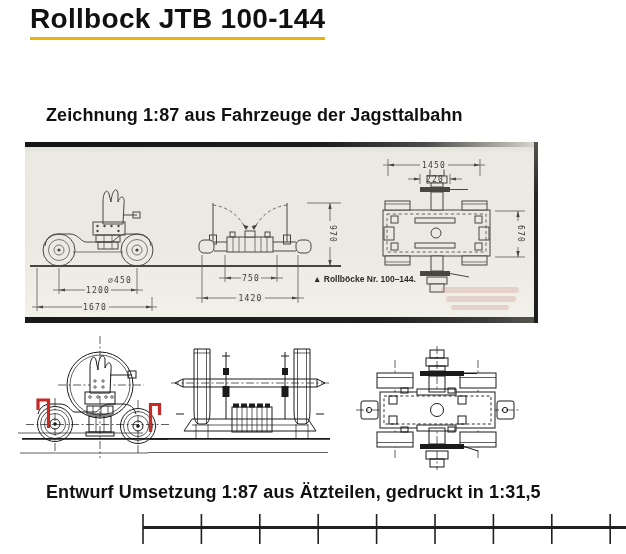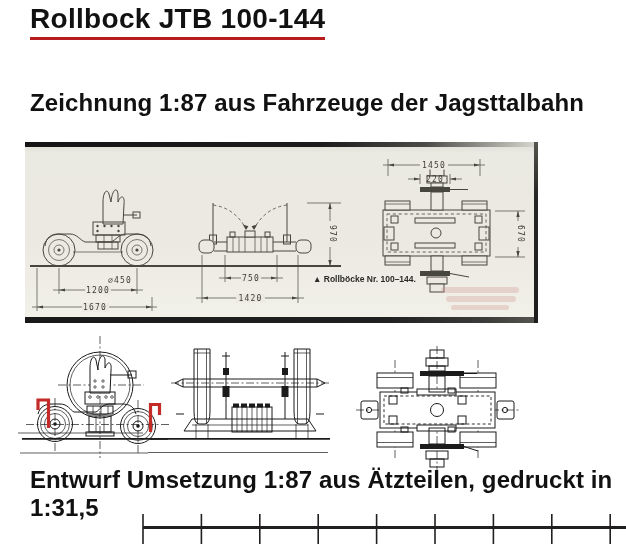--- a/index.html
+++ b/index.html
@@ -6,22 +6,22 @@
     --cad-line:#1b1b1b;
     --cad-red:#c42a28;
     --scan-paper:#ebe9e1;
     --scan-line:#48473f;
   }
   html,body{margin:0;padding:0;background:#fff;}
   body{width:626px;height:554px;position:relative;overflow:hidden;
        font-family:"Liberation Sans", sans-serif;color:#111;}
   .abs{position:absolute;}
   h1.title{left:30px;top:4px;margin:0;font-size:28px;font-weight:bold;letter-spacing:.3px;
-       display:inline-block;border-bottom:3px solid #b91c1c;padding-bottom:2px;line-height:1.1;}
-  h2.caption{margin:0;font-size:24px;font-weight:bold;letter-spacing:.1px;}
+       display:inline-block;border-bottom:3px solid #eab308;padding-bottom:2px;line-height:1.1;}
+  h2.caption{margin:16px;font-size:18px;font-weight:bold;letter-spacing:.1px;}
   .subtitle{left:30px;top:89px;}
   .footer-caption{left:30px;top:466px;}
   
   .scan{left:25px;top:142px;width:513px;height:181px;
         background:linear-gradient(180deg,#dcdbd3 0%,#ebeae2 6%,var(--scan-paper) 55%,#f2f1ea 100%);}
   .scan .b-top{left:0;top:0;width:100%;height:5px;
         background:linear-gradient(90deg,#151515 0%,#1c1c1c 58%,#4a4a48 78%,#b9b8b0 95%,#dad9d2 100%);}
   .scan .b-bottom{left:0;bottom:0;width:100%;height:6px;
         background:linear-gradient(90deg,#191919 0%,#202020 70%,#3c3c3a 90%,#575651 100%);}
   .scan .b-right{right:0;top:0;width:4px;height:100%;

